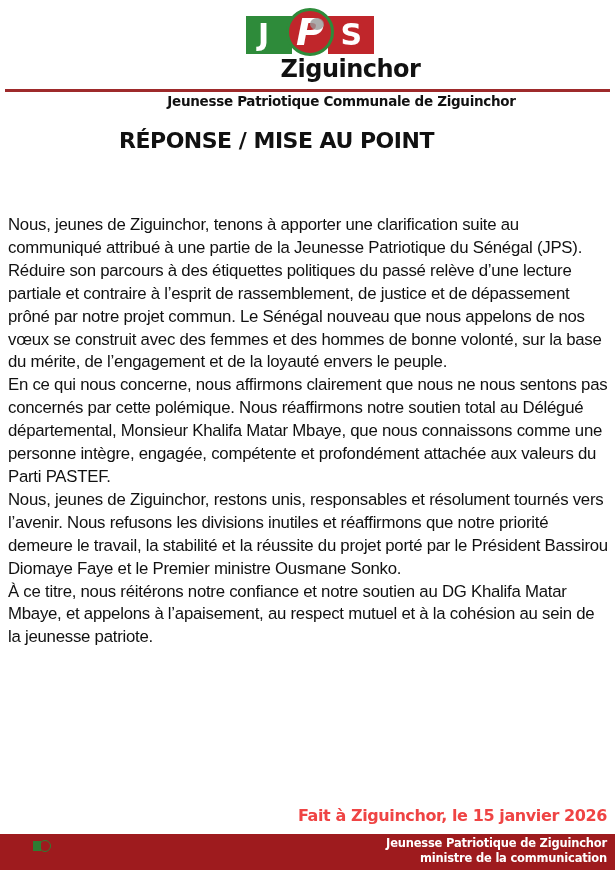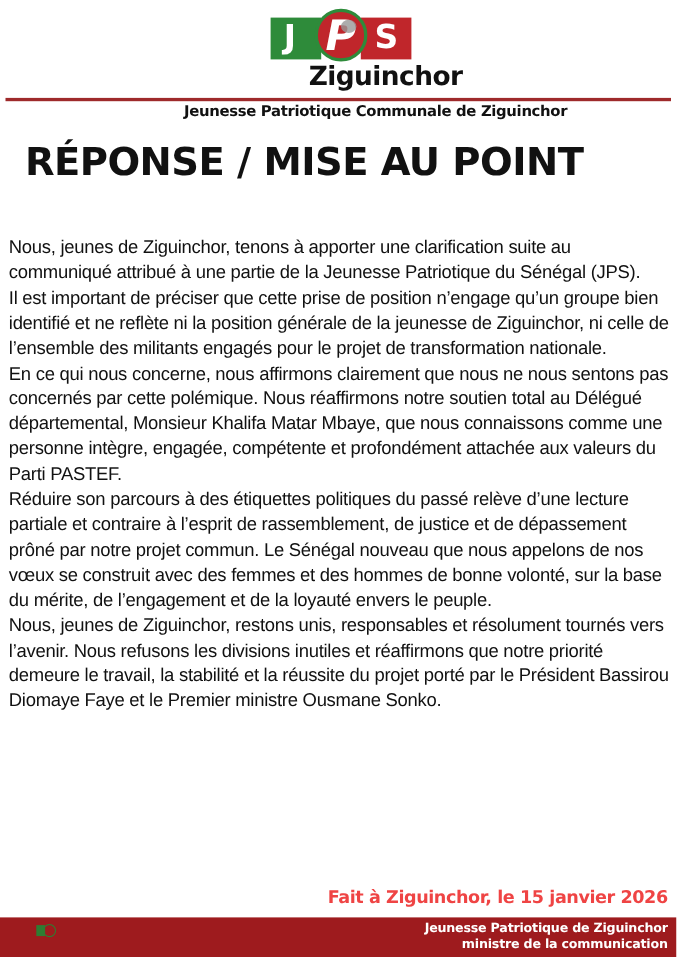--- a/index.html
+++ b/index.html
@@ -13,21 +13,21 @@
     .logo .letter-j { left: 12px; }
     .logo .letter-s { right: 12px; }
     .logo .circle { position: absolute; left: 40px; top: 0; width: 48px; height: 48px; border-radius: 50%; background: #c0262b; border: 3px solid #2e8b3a; }
     .logo .letter-p { position: absolute; left: 50px; top: 2px; font-weight: bold; font-style: italic; font-size: 38px; color: #fff; line-height: 44px; font-family: "DejaVu Sans", sans-serif; }
     .logo .emblem { position: absolute; left: 64px; top: 10px; width: 14px; height: 12px; border-radius: 50%; background: #999; opacity: 0.8; }
 
     .city { position: absolute; left: 0; width: 615px; top: 55px; text-align: center; font-weight: bold; font-size: 24px; color: #111; font-family: "DejaVu Sans", sans-serif; letter-spacing: -0.5px; margin-left: 43px; }
     .rule { position: absolute; left: 5px; right: 5px; top: 89px; height: 3px; background: #9e2a2b; }
     .subtitle { position: absolute; left: 0; width: 615px; top: 93px; text-align: center; font-weight: bold; font-size: 13.5px; color: #111; font-family: "DejaVu Sans", sans-serif; letter-spacing: -0.3px; margin-left: 34px; }
 
-    .title { position: absolute; left: 0; width: 553px; top: 128px; text-align: center; font-weight: bold; font-size: 35px; color: #111; font-family: "DejaVu Sans", sans-serif; letter-spacing: -0.5px; }
+    .title { position: absolute; left: 0; width: 553px; top: 128px; text-align: center; font-weight: bold; font-size: 22px; color: #111; font-family: "DejaVu Sans", sans-serif; letter-spacing: -0.5px; }
 
     .body { position: absolute; left: 8px; width: 600px; top: 183px; font-size: 16.8px; line-height: 22.9px; color: #111; font-family: "Liberation Sans", sans-serif; letter-spacing: -0.25px; margin-top: 31px; }
     .body p { margin: 0; }
 
     .signature { position: absolute; right: 8px; top: 806px; font-weight: bold; font-size: 16px; color: #ef4444; font-family: "DejaVu Sans", sans-serif; letter-spacing: -0.4px; }
 
     .footer { position: absolute; left: 0; top: 834px; width: 615px; height: 52px; background: #9e1b1e; }
     .footer .mini-logo { position: absolute; left: 33px; top: 6px; width: 40px; height: 14px; }
     .footer .mini-logo .g { position: absolute; left: 0; top: 1px; width: 8px; height: 10px; background: #2e7d32; }
     .footer .mini-logo .c { position: absolute; left: 6px; top: 0; width: 12px; height: 12px; border-radius: 50%; border: 1px solid #2e7d32; }
@@ -47,24 +47,24 @@
 </div>
 
 <div class="city">Ziguinchor</div>
 <div class="rule"></div>
 <div class="subtitle">Jeunesse Patriotique Communale de Ziguinchor</div>
 
 <h1 class="title">RÉPONSE / MISE AU POINT</h1>
 
 <div class="body">
   <p>Nous, jeunes de Ziguinchor, tenons à apporter une clarification suite au communiqué attribué à une partie de la Jeunesse Patriotique du Sénégal (JPS).</p>
-  <p>Il est important de préciser que cette prise de position n’engage qu’un groupe bien identifié et ne reflète ni la position générale de la jeunesse de Ziguinchor, ni celle de l’ensemble des militants engagés pour le projet de transformation nationale.</p>
+  <p>Réduire son parcours à des étiquettes politiques du passé relève d’une lecture partiale et contraire à l’esprit de rassemblement, de justice et de dépassement prôné par notre projet commun. Le Sénégal nouveau que nous appelons de nos vœux se construit avec des femmes et des hommes de bonne volonté, sur la base du mérite, de l’engagement et de la loyauté envers le peuple.</p>
   <p>En ce qui nous concerne, nous affirmons clairement que nous ne nous sentons pas concernés par cette polémique. Nous réaffirmons notre soutien total au Délégué départemental, Monsieur Khalifa Matar Mbaye, que nous connaissons comme une personne intègre, engagée, compétente et profondément attachée aux valeurs du Parti PASTEF.</p>
-  <p>Réduire son parcours à des étiquettes politiques du passé relève d’une lecture partiale et contraire à l’esprit de rassemblement, de justice et de dépassement prôné par notre projet commun. Le Sénégal nouveau que nous appelons de nos vœux se construit avec des femmes et des hommes de bonne volonté, sur la base du mérite, de l’engagement et de la loyauté envers le peuple.</p>
   <p>Nous, jeunes de Ziguinchor, restons unis, responsables et résolument tournés vers l’avenir. Nous refusons les divisions inutiles et réaffirmons que notre priorité demeure le travail, la stabilité et la réussite du projet porté par le Président Bassirou Diomaye Faye et le Premier ministre Ousmane Sonko.</p>
+  <p>À ce titre, nous réitérons notre confiance et notre soutien au DG Khalifa Matar Mbaye, et appelons à l’apaisement, au respect mutuel et à la cohésion au sein de la jeunesse patriote.</p>
 </div>
 
 <div class="signature">Fait à Ziguinchor, le 15 janvier 2026</div>
 
 <div class="footer">
   <div class="mini-logo">
     <div class="g"></div>
     <div class="c"></div>
   </div>
   <div class="lines">

